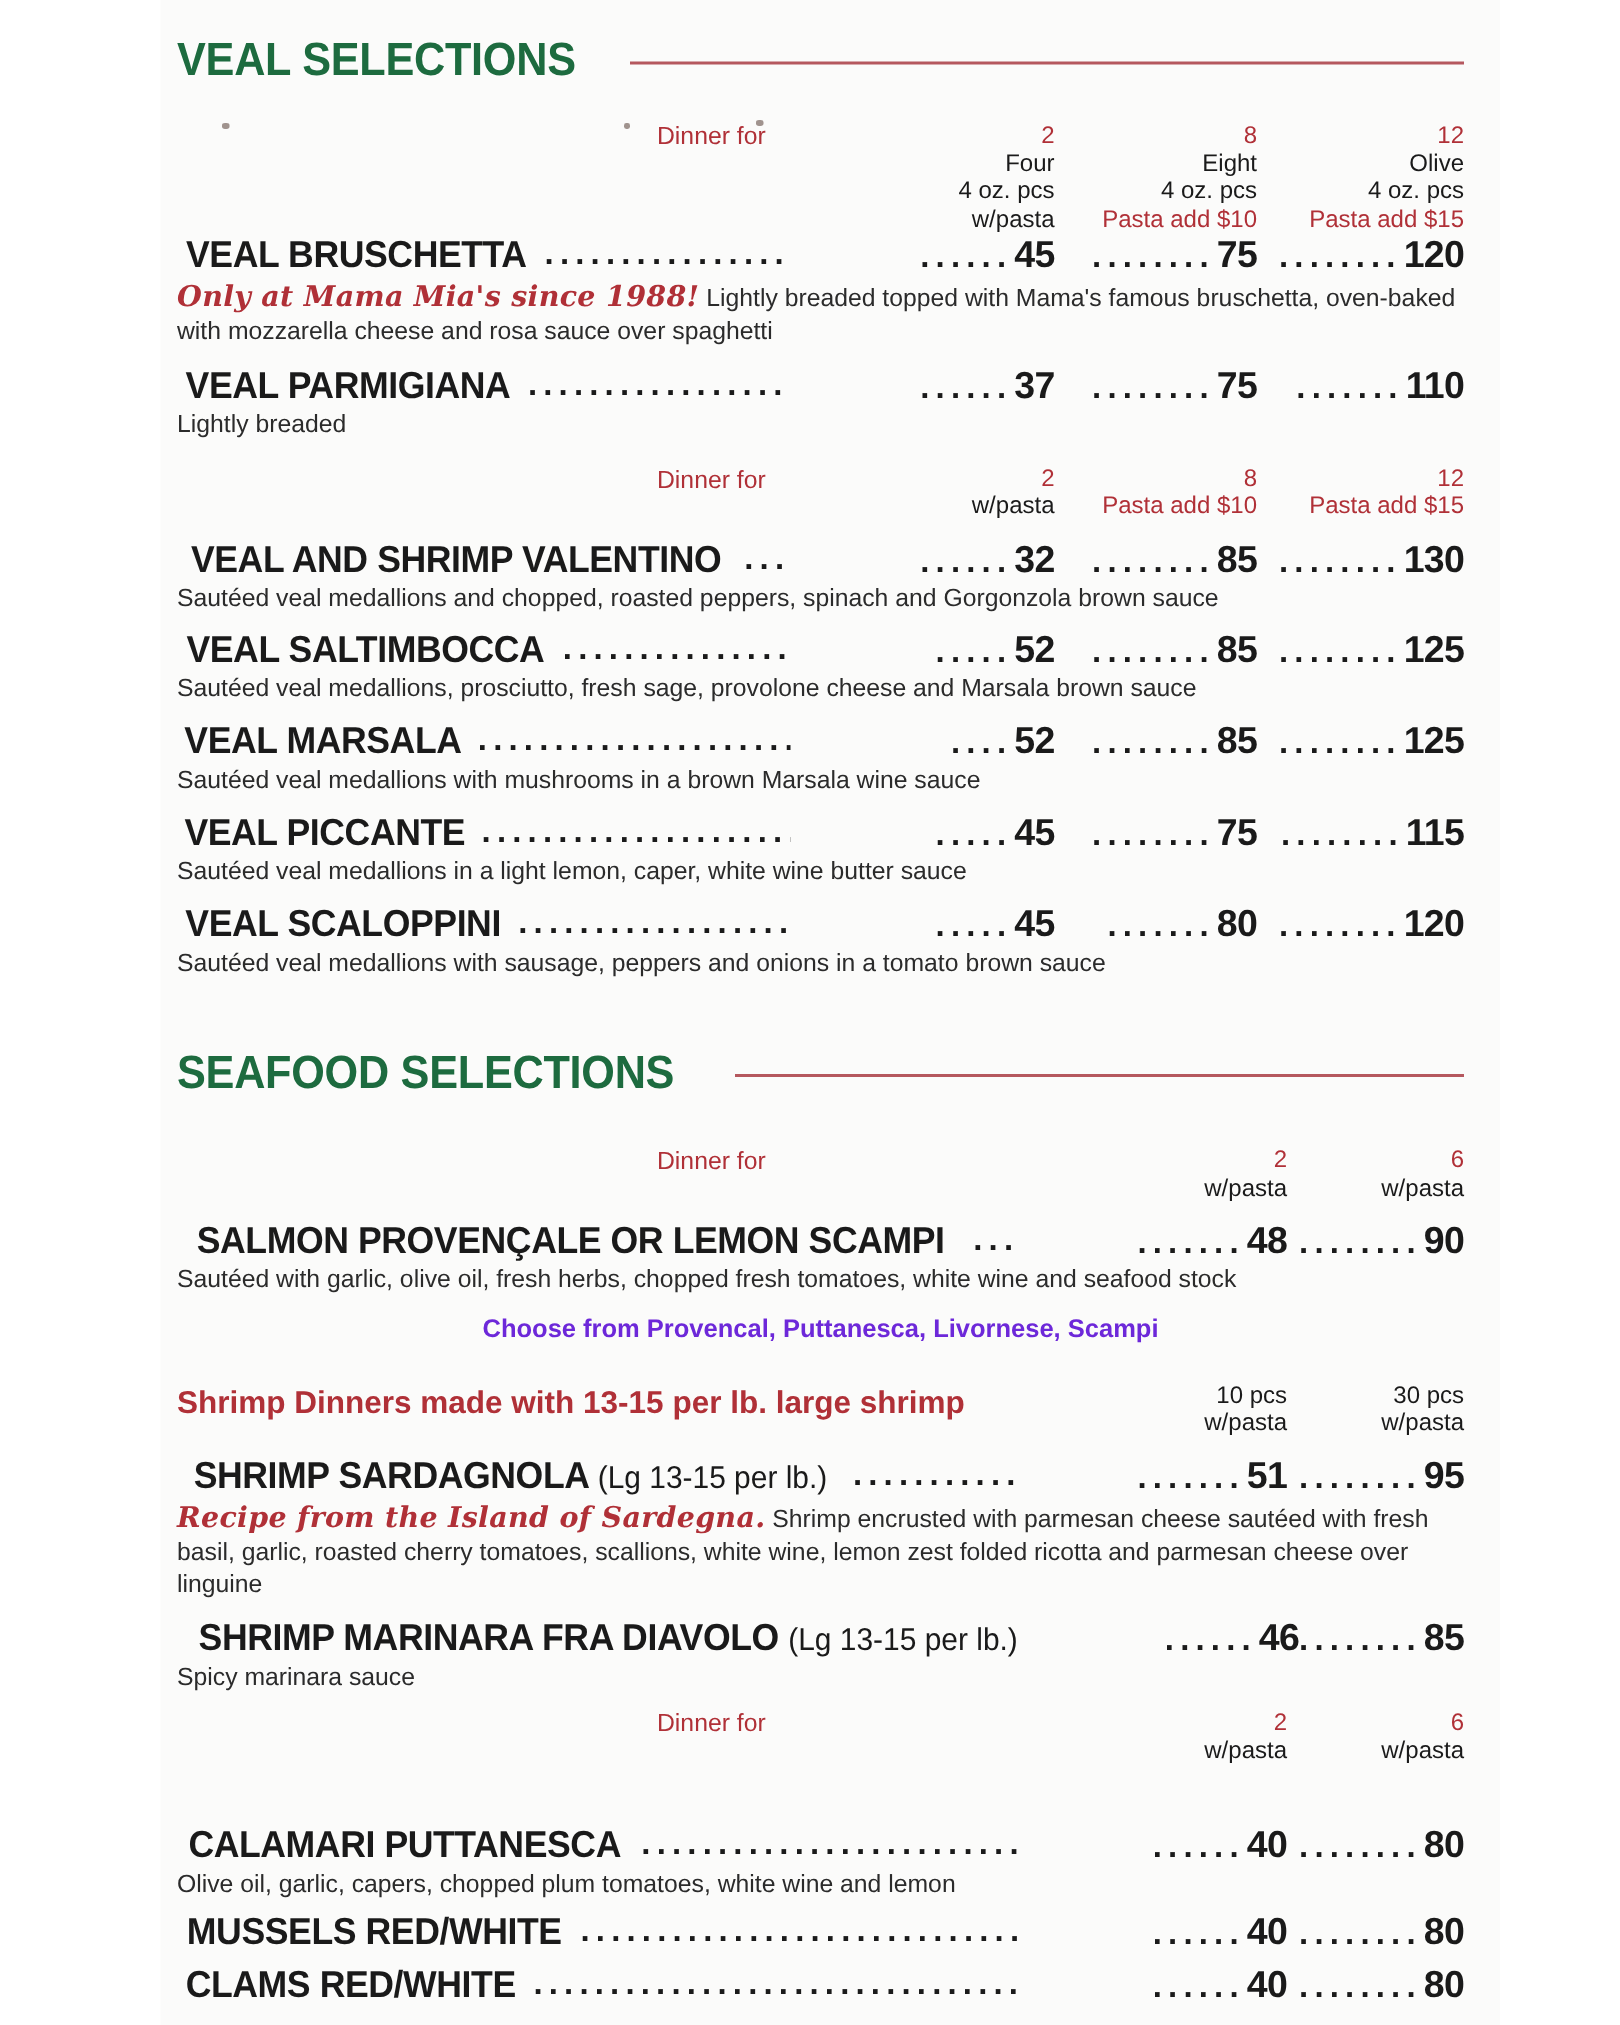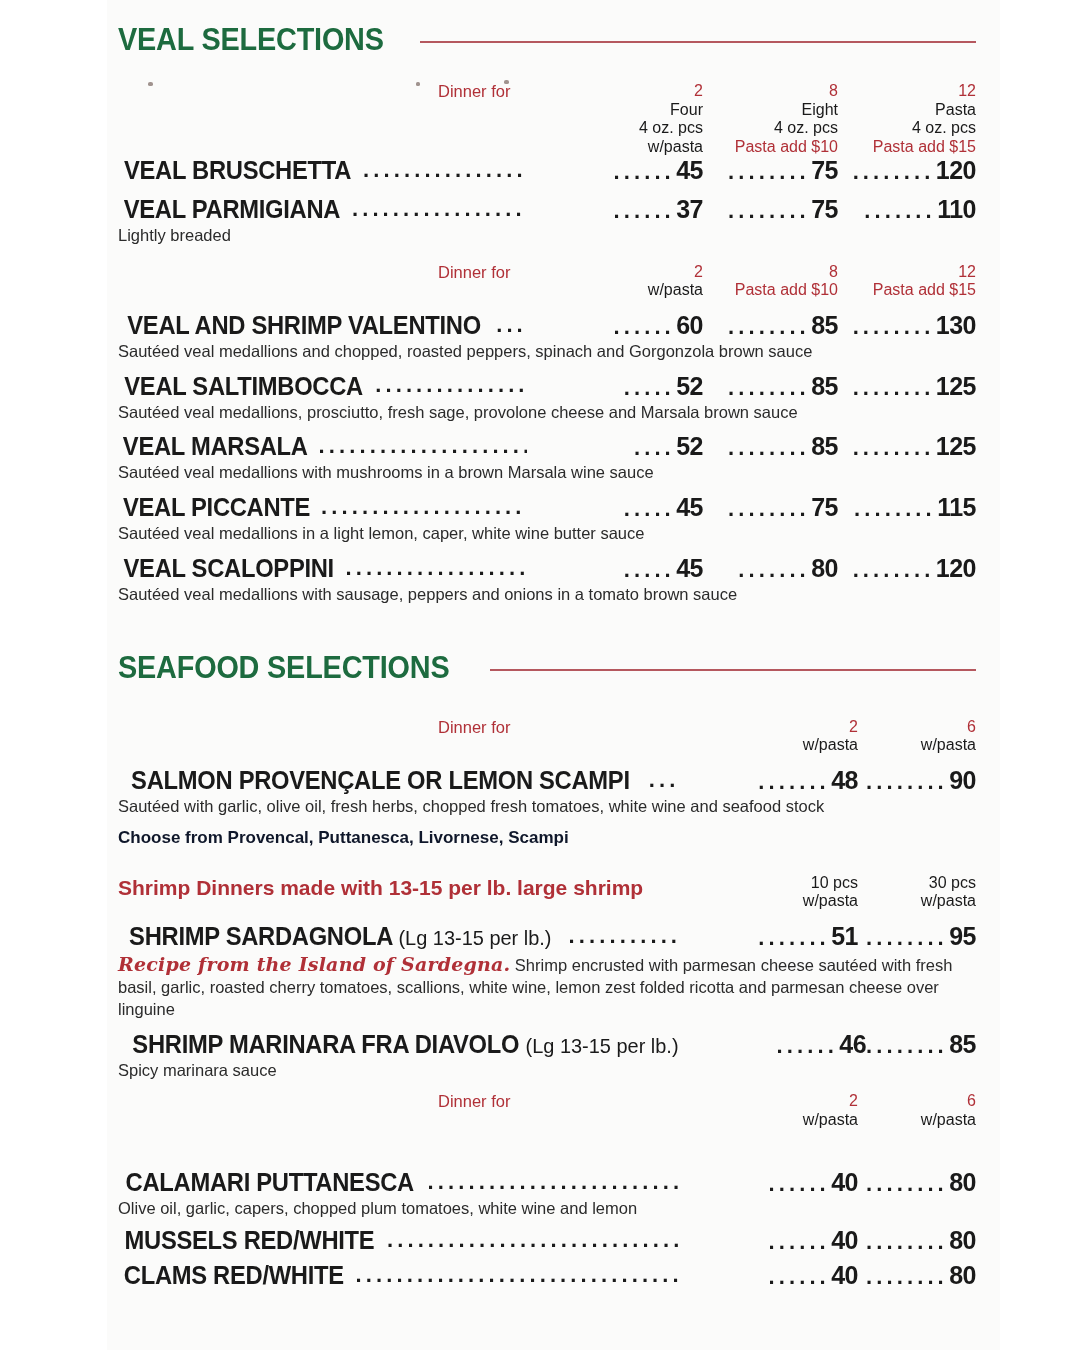--- a/index.html
+++ b/index.html
@@ -140,21 +140,21 @@
   .price-cell .pdots {
     font-size: 22px;
     letter-spacing: -1px;
   }
   .desc {
     font-size: 16.5px;
     color: #2b2b2b;
     line-height: 1.32;
     margin-top: 1px;
   }
-  .desc.bold { font-weight: bold; color: #0f172a; font-size: 17px; }
+  .desc.bold { font-weight: bold; color: #6d28d9; font-size: 17px; text-align: center; }
   .script {
     font-family: "DejaVu Serif", serif;
     font-style: italic;
     font-weight: bold;
     color: #b03037;
     font-size: 19px;
     letter-spacing: 0.2px;
   }
   .promo {
     color: #b03037;
@@ -195,36 +195,37 @@
           <span>w/pasta</span>
         </div>
         <div class="colcell" style="width:135px;">
           <span class="num">8</span>
           <span>Eight</span>
           <span>4 oz. pcs</span>
           <span class="red">Pasta add $10</span>
         </div>
         <div class="colcell" style="width:138px;">
           <span class="num">12</span>
-          <span>Pasta</span>
+          <span>Olive</span>
           <span>4 oz. pcs</span>
           <span class="red">Pasta add $15</span>
         </div>
       </div>
     </div>
 
     <div>
       <div class="item-row">
         <div class="item-name">VEAL BRUSCHETTA</div>
         <div class="leader"></div>
         <div class="gap" style="width:56px;"></div>
         <div class="price-cell" style="width:118px;"><span class="pdots">. . . . . .</span> <span>45</span></div>
         <div class="price-cell" style="width:135px;"><span class="pdots">. . . . . . . .</span> <span>75</span></div>
         <div class="price-cell" style="width:138px;"><span class="pdots">. . . . . . . .</span> <span>120</span></div>
       </div>
+      <div class="desc"><span class="script">Only at Mama Mia's since 1988!</span> <span>Lightly breaded topped with Mama's famous bruschetta, oven-baked with mozzarella cheese and rosa sauce over spaghetti</span></div>
     </div>
 
     <div style="margin-top:10px;">
       <div class="item-row">
         <div class="item-name">VEAL PARMIGIANA</div>
         <div class="leader"></div>
         <div class="gap" style="width:56px;"></div>
         <div class="price-cell" style="width:118px;"><span class="pdots">. . . . . .</span> <span>37</span></div>
         <div class="price-cell" style="width:135px;"><span class="pdots">. . . . . . . .</span> <span>75</span></div>
         <div class="price-cell" style="width:138px;"><span class="pdots">. . . . . . .</span> <span>110</span></div>
@@ -248,21 +249,21 @@
           <span class="red">Pasta add $15</span>
         </div>
       </div>
     </div>
 
     <div style="margin-top:2px;">
       <div class="item-row">
         <div class="item-name">VEAL AND SHRIMP VALENTINO</div>
         <div class="leader"></div>
         <div class="gap" style="width:56px;"></div>
-        <div class="price-cell" style="width:118px;"><span class="pdots">. . . . . .</span> <span>60</span></div>
+        <div class="price-cell" style="width:118px;"><span class="pdots">. . . . . .</span> <span>32</span></div>
         <div class="price-cell" style="width:135px;"><span class="pdots">. . . . . . . .</span> <span>85</span></div>
         <div class="price-cell" style="width:138px;"><span class="pdots">. . . . . . . .</span> <span>130</span></div>
       </div>
       <div class="desc">Sautéed veal medallions and chopped, roasted peppers, spinach and Gorgonzola brown sauce</div>
     </div>
 
     <div style="margin-top:9px;">
       <div class="item-row">
         <div class="item-name">VEAL SALTIMBOCCA</div>
         <div class="leader"></div>

